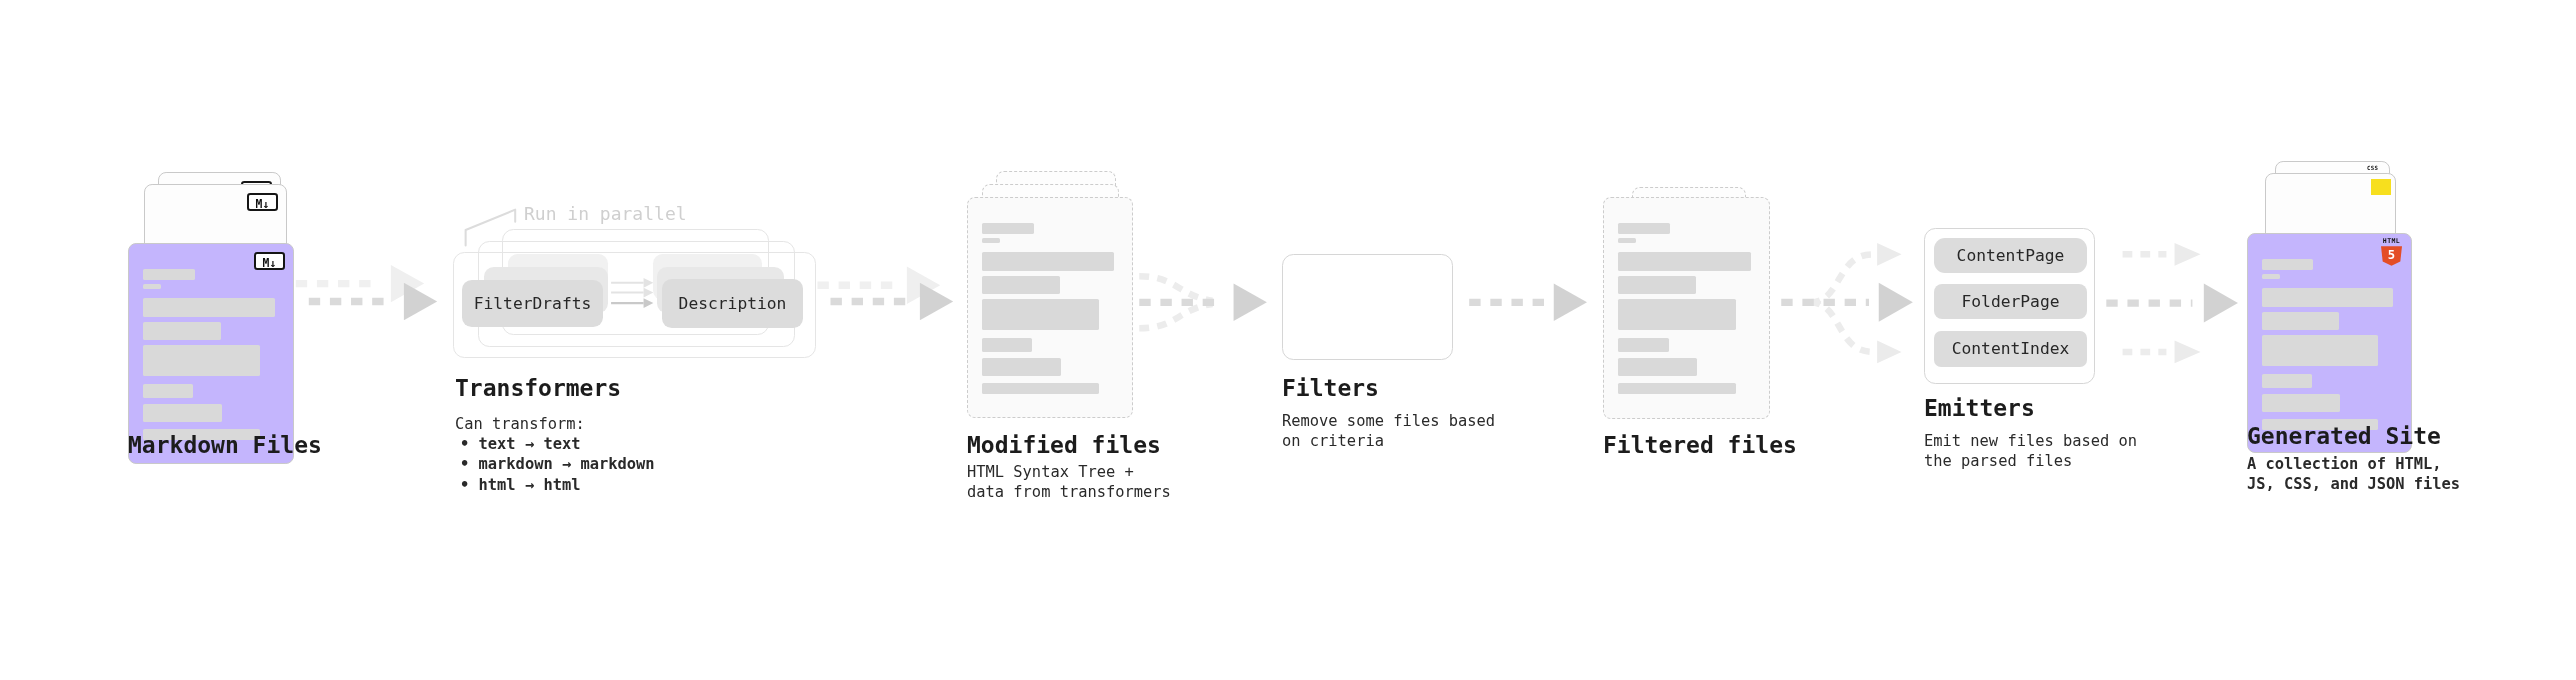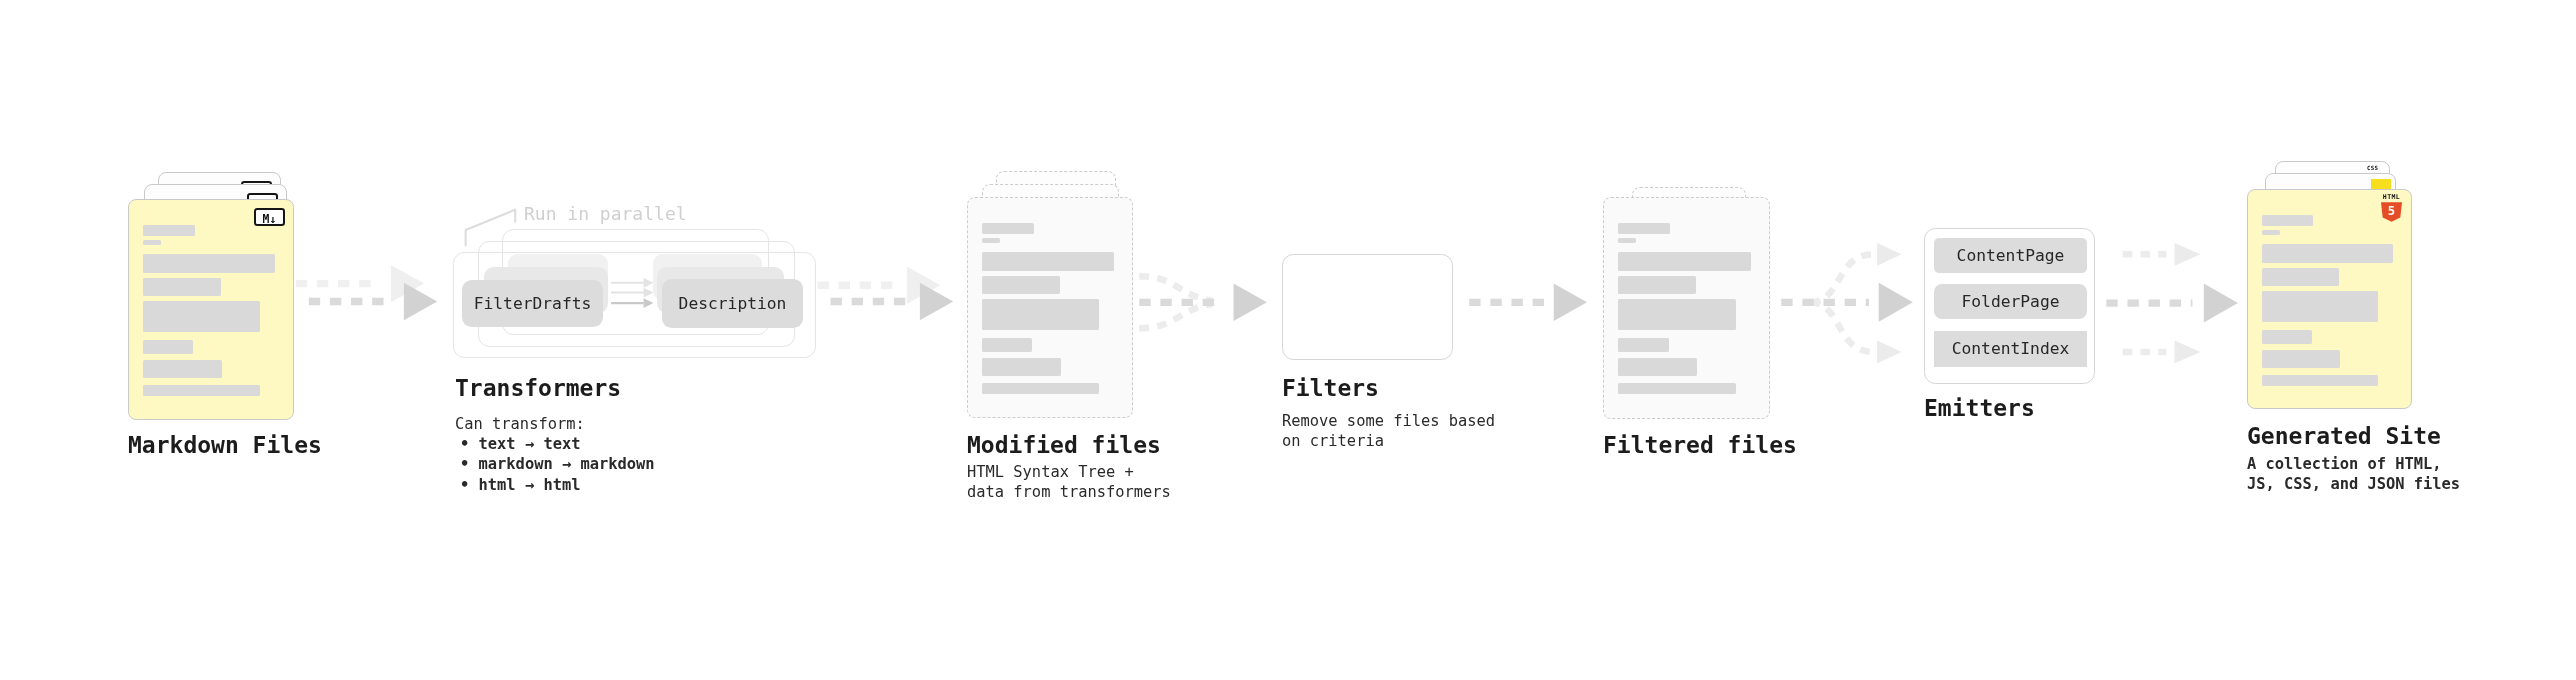--- a/index.html
+++ b/index.html
@@ -18,21 +18,21 @@
   .head-light{fill:#ebebeb;}
   .mini{stroke:#e3e3e3;stroke-width:2.5;fill:none;}
   .mini-head{fill:#e3e3e3;}
   .mini-dark{stroke:#c9c9c9;stroke-width:2.5;fill:none;}
   .mini-dark-head{fill:#c9c9c9;}
   .leader{stroke:#dcdcdc;stroke-width:2.5;fill:none;stroke-linejoin:round;stroke-linecap:round;}
 
   
   .doc{position:absolute;border-radius:8.1px;box-sizing:border-box;}
   .doc.solid{border:1.6px solid #c9c9c9;background:#fdfdfd;}
-  .doc.solid.front{background:#fef9c3;}
+  .doc.solid.front{background:#c4b5fd;margin-top:44px;}
   .doc.dashed{border:1.6px dashed #cccccc;background:#fdfdfd;}
   .doc.dashed.front{background:#fafafa;}
   .doc-bars{position:absolute;left:14px;top:25px;right:14px;}
   .bar{background:var(--skeleton-bar,#d9d9d9);border-radius:1.6px;}
 
   
   .md-badge{position:absolute;top:8.1px;right:8.1px;width:31px;height:18px;border:2px solid #151515;
     border-radius:3.3px;background:#ffffff;color:#111;font-size:11.4px;font-weight:700;line-height:18px;
     text-align:center;box-sizing:border-box;letter-spacing:0;}
 
@@ -207,24 +207,28 @@
         <div class="bar" style="width: 57%; height: 18px; margin-top: 4.9px;"></div>
         <div class="bar" style="width: 86%; height: 31px; margin-top: 4.9px;"></div>
         <div class="bar" style="width: 37%; height: 14px; margin-top: 8.1px;"></div>
         <div class="bar" style="width: 58%; height: 18px; margin-top: 6.5px;"></div>
         <div class="bar" style="width: 86%; height: 11.4px; margin-top: 6.5px;"></div>
       </div>
   </div>
   <div class="title" style="left:1603px;top:432px;">Filtered files</div>
 
   <div class="gbox mid" style="left:1924px;top:228px;width:171px;height:156px;"></div>
-  <div class="pill" style="left:1934px;top:238px;width:153px;height:35px;line-height:35px;border-radius:5px;">ContentPage</div>
+  <div class="pill" style="left:1934px;top:238px;width:153px;height:35px;line-height:35px;border-radius:11px;">ContentPage</div>
   <div class="pill" style="left:1934px;top:284px;width:153px;height:35px;line-height:35px;border-radius:8.1px;">FolderPage</div>
-  <div class="pill" style="left:1934px;top:331px;width:153px;height:36px;line-height:36px;border-radius:0;">ContentIndex</div>
+  <div class="pill" style="left:1934px;top:331px;width:153px;height:36px;line-height:36px;border-radius:7px;">ContentIndex</div>
   <div class="title" style="left:1924px;top:395px;">Emitters</div>
+  <div class="desc" style="left:1924px;top:431px;">
+    <div>Emit new files based on</div>
+    <div>the parsed files</div>
+  </div>
 
   <div class="doc solid" style="left:2275px;top:161px;width:115px;height:221px;">
     <div class="css-badge">
       <div class="css-word">CSS</div>
       <div class="css-bar"></div>
     </div>
   </div>
   <div class="doc solid" style="left:2265px;top:173px;width:131px;height:221px;">
     <div class="js-badge"></div>
   </div>

